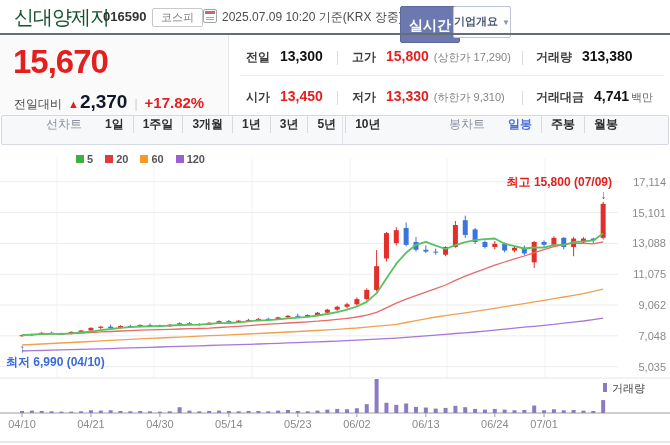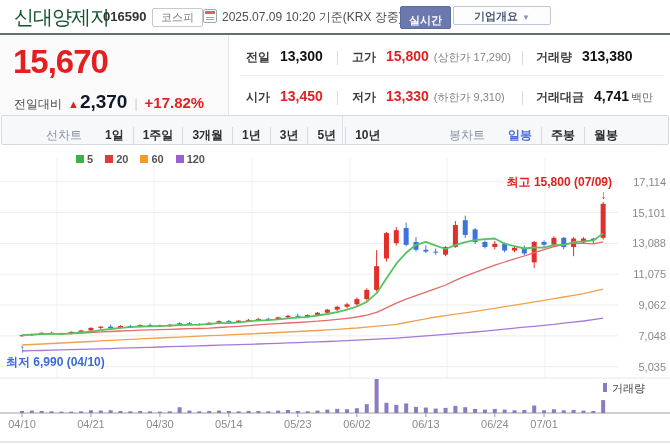--- a/index.html
+++ b/index.html
@@ -8,22 +8,22 @@
 
   
   .header{position:absolute;left:0;top:0;width:670px;height:33px;}
   .stock-title{position:absolute;left:14px;top:4px;font-size:20px;font-weight:normal;color:#14532d;letter-spacing:-1px;}
   .stock-code{position:absolute;left:103px;top:9px;font-size:13px;font-weight:bold;color:#333;}
   .market-badge{position:absolute;left:152px;top:8px;font-size:11px;color:#808080;border:1px solid #c9c9c9;border-radius:2px;padding:1px 8px;background:#fff;}
   .time-ico{position:absolute;left:203px;top:9px;width:12px;height:12px;border:1px solid #9aa;border-radius:2px;background:#fff;}
   .time-ico:before{content:"";position:absolute;left:1px;top:1px;right:1px;height:3px;background:#c96a6a;}
   .time-ico:after{content:"";position:absolute;left:2px;bottom:2px;right:2px;height:1px;background:#9aa;box-shadow:0 -2px 0 #9aa;}
   .datetime{position:absolute;left:222px;top:9px;font-size:12px;color:#4d4d4d;}
-  .btn-rt{position:absolute;left:400px;top:6px;height:23px;padding:4px 8px;background:#6b79ae;color:#fff;font-size:11px;font-weight:bold;border:1px solid #5c6a9e;border-radius:2px;line-height:18px;cursor:pointer;}
-  .btn-ov{position:absolute;left:453px;top:6px;height:19px;padding:0 20px;background:#fdfdfd;color:#4a5677;font-size:11px;font-weight:bold;border:1px solid #bfc5d6;border-radius:2px;line-height:18px;cursor:pointer;}
+  .btn-rt{position:absolute;left:400px;top:6px;height:37px;padding:4px 8px;background:#6b79ae;color:#fff;font-size:14px;font-weight:bold;border:1px solid #5c6a9e;border-radius:2px;line-height:18px;cursor:pointer;}
+  .btn-ov{position:absolute;left:453px;top:6px;height:32px;padding:0 0;background:#fdfdfd;color:#4a5677;font-size:11px;font-weight:bold;border:1px solid #bfc5d6;border-radius:2px;line-height:18px;cursor:pointer;}
   .btn-ov .caret{font-size:8px;color:#8a93ad;margin-left:4px;}
 
   .top-divider{position:absolute;left:0;top:33px;width:670px;height:2px;background:#676d75;}
 
   
   .info{position:absolute;left:0;top:35px;width:620px;height:80px;}
   .price-panel{position:absolute;left:0;top:0;width:228px;height:80px;background:#fafafb;border-right:1px solid #e7e7e7;}
   .cur-price{position:absolute;left:13px;top:8px;font-size:33px;font-weight:bold;color:#e41f1f;letter-spacing:-1px;}
   .chg-row{position:absolute;left:14px;top:56px;font-size:12px;color:#4a4a4a;white-space:nowrap;}
   .chg-row .tri{color:#e41f1f;font-size:11px;margin:0 1px 0 6px;}
@@ -35,21 +35,21 @@
   .cell .lbl{font-weight:bold;color:#3e3e3e;margin-right:10px;}
   .cell .val{font-size:14px;font-weight:bold;color:#111;}
   .cell .val.red{color:#e41f1f;}
   .cell .sub{font-size:11px;color:#858585;margin-left:5px;}
   .cell .unit{font-size:11px;color:#666;font-weight:normal;margin-left:2px;}
   .vsep{position:absolute;width:1px;height:14px;background:#dcdcdc;}
   .hsep{position:absolute;left:240px;top:40px;width:424px;height:1px;background:#ececec;}
 
   
   .toolbar{position:absolute;left:1px;top:115px;width:666px;height:28px;background:#f7f8fa;border:1px solid #d5d9e2;border-radius:2px;font-size:12px;}
-  .tb-group{position:absolute;top:0;height:28px;display:flex;align-items:flex-end;}
+  .tb-group{position:absolute;top:0;height:28px;display:flex;align-items:flex-start;}
   .tb-label{color:#8a8fa0;margin-right:14px;}
   .tb-item{color:#2e2e2e;font-weight:bold;text-decoration:none;padding:0 9px;cursor:pointer;}
   .tb-item.sel{color:#4d6edd;}
   .tb-item + .tb-item{border-left:1px solid #d9d9d9;}
   .tb-vline{position:absolute;left:340px;top:0px;width:1px;height:28px;background:#e1e4ea;}
 
   
   .chartbox{position:absolute;left:0;top:150px;width:670px;height:295px;}
   svg text{font-family:"Liberation Sans","DejaVu Sans",sans-serif;}
   .legend{position:absolute;left:36px;top:2px;}

